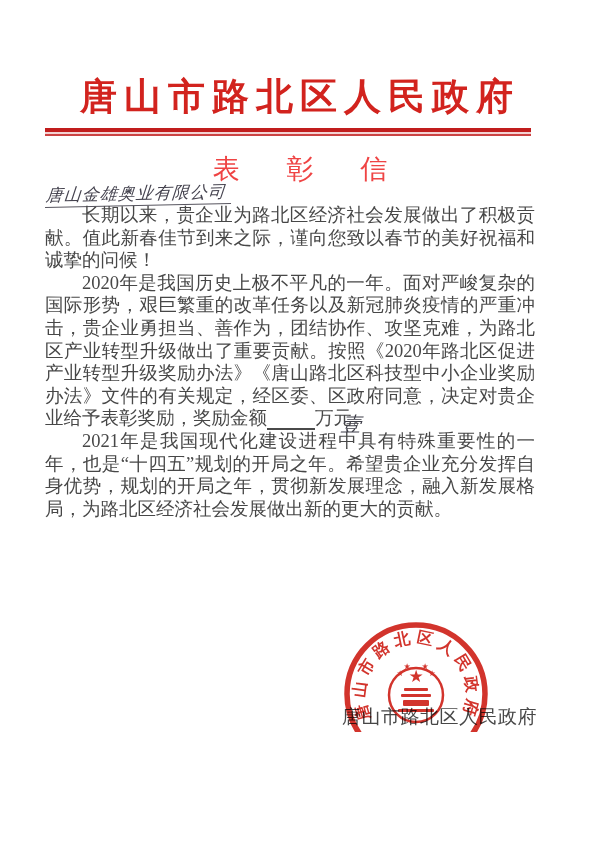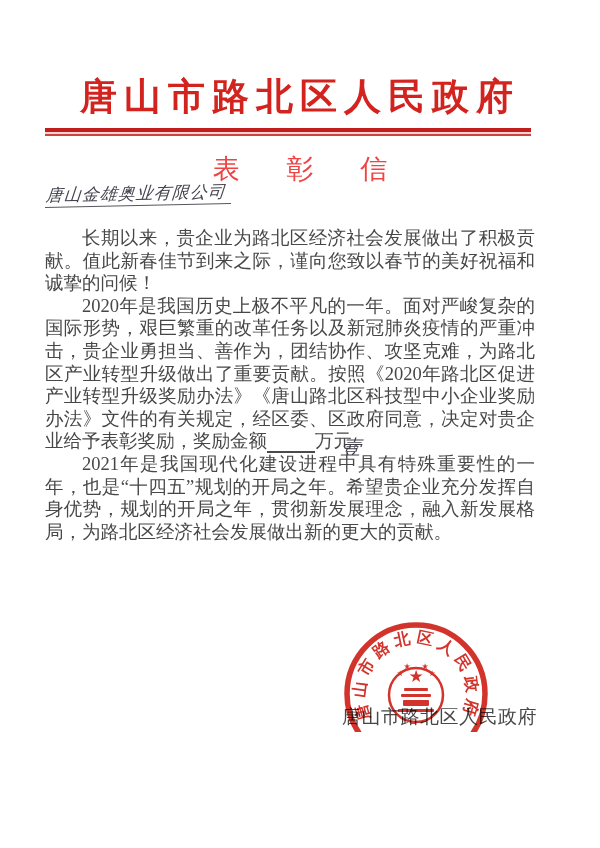--- a/index.html
+++ b/index.html
@@ -50,21 +50,20 @@
     transform-origin:left bottom;
     white-space:nowrap;
   }
   
   .body-text{
     position:absolute;top:204px;left:45px;width:490px;
     font-size:18.5px;
     line-height:22.6px;
     color:#474747;
     text-align:justify;
-    margin-top:23px;
   }
   .body-text p{margin:0;text-indent:2em;}
   .amount-blank{
     display:inline-block;
     width:48px;height:1em;
     border-bottom:2px solid #4a4a4a;
     text-align:center;
     vertical-align:bottom;
     overflow:visible;
   }

